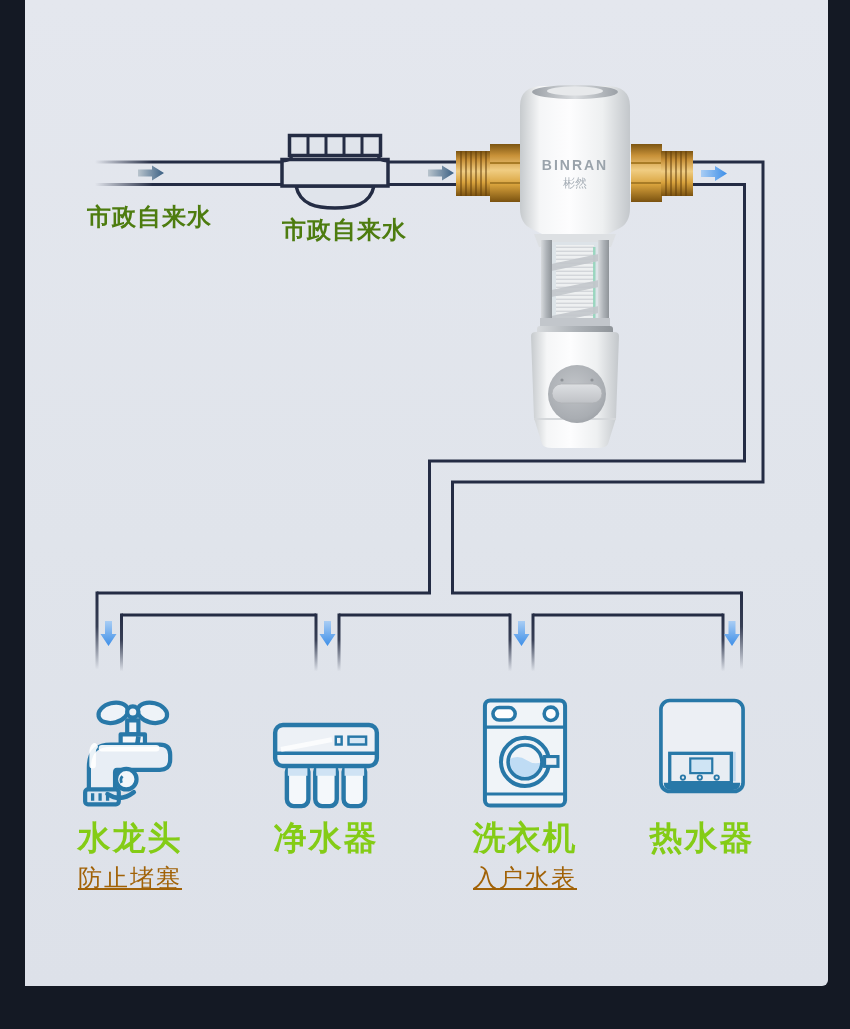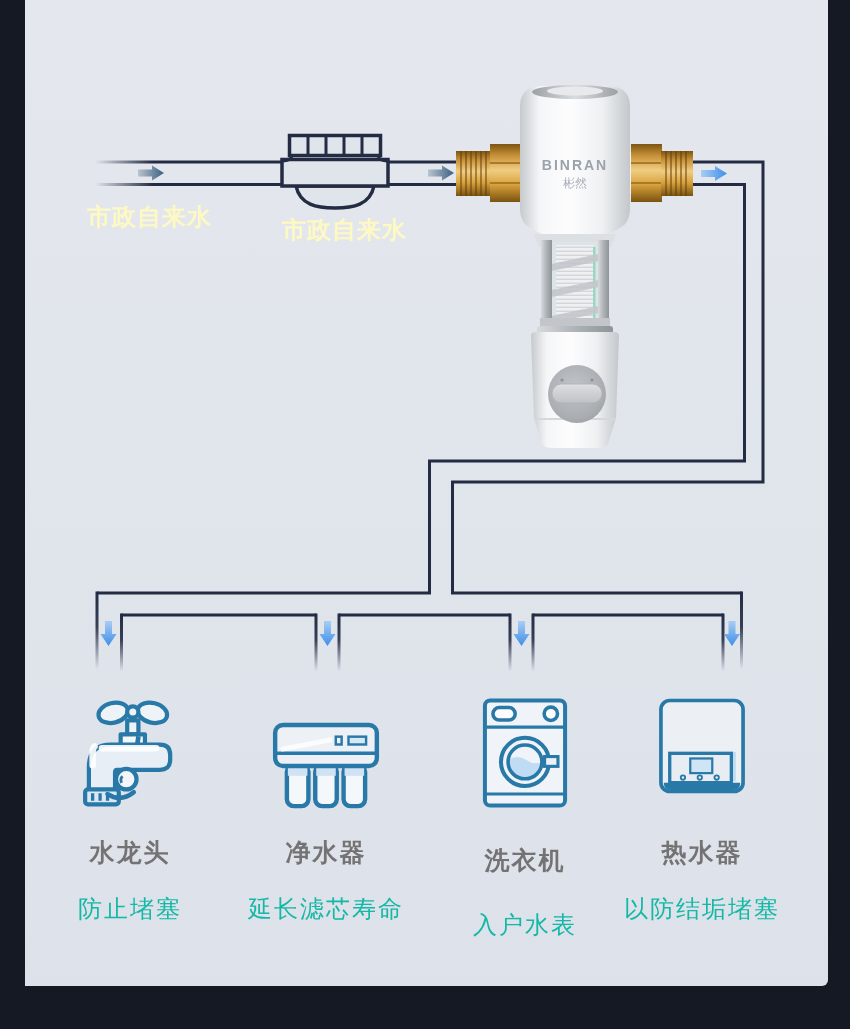--- a/index.html
+++ b/index.html
@@ -8,30 +8,30 @@
     background:#141924;
     font-family:"Liberation Sans","DejaVu Sans",sans-serif;
   }
   .canvas{
     position:absolute;left:25px;top:0;width:803px;height:986px;
     background:linear-gradient(180deg,#e4e7ee 0%,#e0e4eb 55%,#dde1e9 100%);
     border-bottom-right-radius:6px;
   }
   .diagram-layer{position:absolute;left:0;top:0;}
   .pipe-label{
-    position:absolute;color:#fef9c3;font-weight:bold;font-size:24px;
+    position:absolute;color:#4d7c0f;font-weight:bold;font-size:24px;
     letter-spacing:1px;white-space:nowrap;
   }
   .col{
     position:absolute;width:184px;top:680px;
     display:flex;flex-direction:column;align-items:center;
   }
   .icon-box{height:130px;display:flex;align-items:flex-end;justify-content:center;}
-  .app-name{margin-top:26px;font-size:25px;font-weight:bold;color:#737373;letter-spacing:2px;white-space:nowrap;}
-  .app-benefit{margin-top:24px;font-size:24px;font-weight:400;color:#14b8a6;letter-spacing:2px;white-space:nowrap;}
+  .app-name{margin-top:6px;font-size:33px;font-weight:bold;color:#84cc16;letter-spacing:2px;white-space:nowrap;}
+  .app-benefit{margin-top:1px;font-size:24px;font-weight:400;color:#a16207;letter-spacing:2px;white-space:nowrap;text-decoration:underline;}
 </style>
 </head>
 <body>
 
 <div class="canvas"></div>
 
 <svg class="diagram-layer" width="850" height="1029" viewBox="0 0 850 1029">
   <defs>
     <linearGradient id="fadeInL" x1="0" y1="0" x2="1" y2="0">
       <stop offset="0" stop-color="#242c44" stop-opacity="0"></stop>
@@ -236,24 +236,23 @@
       <rect x="50" y="45" width="20" height="10" fill="#cfe3f4"></rect>
       <rect x="79" y="45" width="20" height="10" fill="#cfe3f4"></rect>
       <rect x="8" y="3" width="104" height="42" rx="8" fill="#edf1f6" stroke="#2878a8" stroke-width="4.5"></rect>
       <path d="M9,32 H111" stroke="#2878a8" stroke-width="3.5"></path>
       <rect x="70" y="15" width="6" height="8" fill="none" stroke="#2878a8" stroke-width="2.5"></rect>
       <rect x="83" y="15" width="18" height="8" fill="#d7e8f5" stroke="#2878a8" stroke-width="2.5"></rect>
       <path d="M14,28 L66,18" stroke="#ffffff" stroke-width="5" opacity="0.8"></path>
     </svg>
   </div>
   <div class="app-name">净水器</div>
-  <div class="app-benefit">延长滤芯寿命</div>
-</div>
-
-<div class="col" style="left:433px;gap:8px;">
+</div>
+
+<div class="col" style="left:433px;">
   <div class="icon-box">
     <svg width="90" height="114" viewBox="0 0 100 128">
       <defs>
         <clipPath id="drumClip">
             <circle cx="50" cy="74" r="19"></circle>
           </clipPath>
       </defs>
       <rect x="5" y="5" width="90" height="118" rx="6" fill="#f0f4f8" stroke="#2878a8" stroke-width="4.5"></rect>
       <rect x="14" y="13" width="25" height="14" rx="7" fill="#fdfdfe" stroke="#2878a8" stroke-width="4"></rect>
       <circle cx="79" cy="20" r="7.5" fill="#fdfdfe" stroke="#2878a8" stroke-width="4"></circle>
@@ -279,14 +278,13 @@
       <rect x="16" y="76" width="84" height="40" fill="#e8edf3" stroke="#2878a8" stroke-width="4.5"></rect>
       <rect x="44" y="83" width="30" height="20" fill="#cfe4f4" stroke="#2878a8" stroke-width="3"></rect>
       <circle cx="34" cy="109" r="3" fill="none" stroke="#2878a8" stroke-width="2.5"></circle>
       <circle cx="57" cy="109" r="3" fill="none" stroke="#2878a8" stroke-width="2.5"></circle>
       <circle cx="80" cy="109" r="3" fill="none" stroke="#2878a8" stroke-width="2.5"></circle>
       <path d="M30,115 H38 M53,115 H61 M76,115 H84" stroke="#2878a8" stroke-width="2.5"></path>
       <path d="M8,116 H112 L112,117 Q112,126 102,126 L18,126 Q8,126 8,117 Z" fill="#2878a8"></path>
     </svg>
   </div>
   <div class="app-name">热水器</div>
-  <div class="app-benefit">以防结垢堵塞</div>
 </div>
 
 </body></html>

